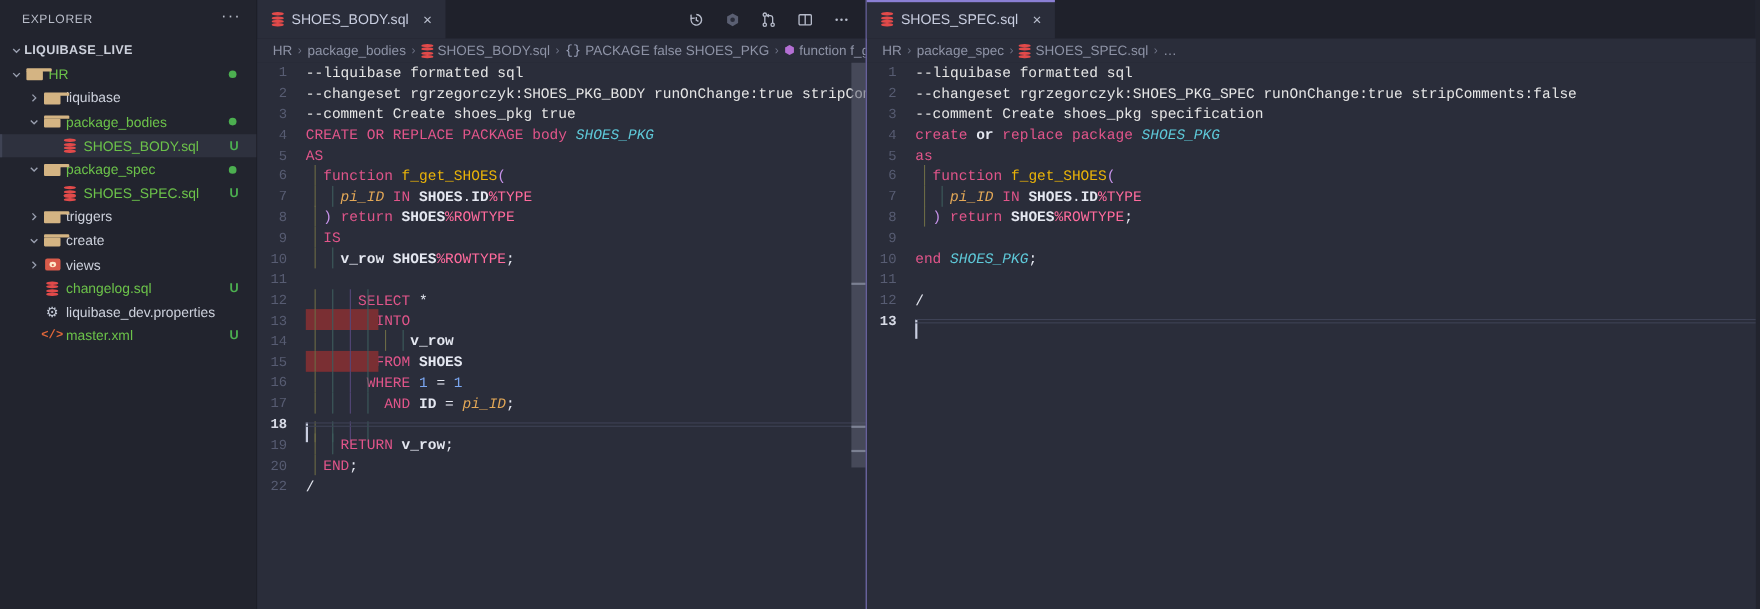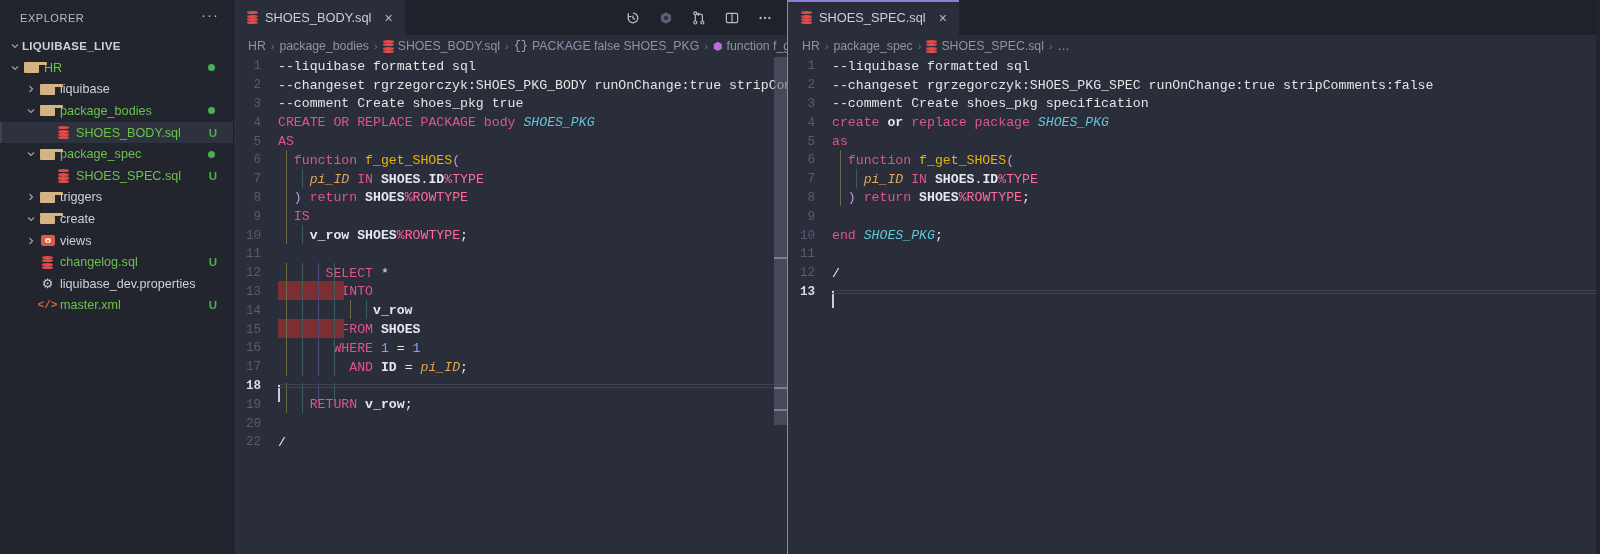--- a/index.html
+++ b/index.html
@@ -449,21 +449,21 @@
           <div class="line"><span class="ln">10</span><span class="code"><span class="guide g1" style="left:8px"></span><span class="guide g2" style="left:24px"></span>    <span class="id">v_row</span> <span class="id">SHOES</span><span class="pct">%ROWTYPE</span><span class="op">;</span></span></div>
           <div class="line"><span class="ln">11</span></div>
           <div class="line"><span class="ln">12</span><span class="code"><span class="guide g1" style="left:8px"></span><span class="guide g2" style="left:24px"></span><span class="guide g3" style="left:40px"></span><span class="guide g2" style="left:56px"></span>      <span class="kw">SELECT</span> <span class="op">*</span></span></div>
           <div class="line"><span class="ln">13</span><span class="code"><span class="errbar" style="left:0px;width:66px"></span><span class="guide g1" style="left:8px"></span><span class="guide g2" style="left:24px"></span><span class="guide g3" style="left:40px"></span><span class="guide g2" style="left:56px"></span>        <span class="kw">INTO</span></span></div>
           <div class="line"><span class="ln">14</span><span class="code"><span class="guide g1" style="left:8px"></span><span class="guide g2" style="left:24px"></span><span class="guide g3" style="left:40px"></span><span class="guide g2" style="left:56px"></span><span class="guide g1" style="left:72px"></span><span class="guide g2" style="left:88px"></span>            <span class="id">v_row</span></span></div>
           <div class="line"><span class="ln">15</span><span class="code"><span class="errbar" style="left:0px;width:66px"></span><span class="guide g1" style="left:8px"></span><span class="guide g2" style="left:24px"></span><span class="guide g3" style="left:40px"></span><span class="guide g2" style="left:56px"></span>        <span class="kw">FROM</span> <span class="id">SHOES</span></span></div>
           <div class="line"><span class="ln">16</span><span class="code"><span class="guide g1" style="left:8px"></span><span class="guide g2" style="left:24px"></span><span class="guide g3" style="left:40px"></span><span class="guide g2" style="left:56px"></span>       <span class="kw">WHERE</span> <span class="num">1</span> <span class="op">=</span> <span class="num">1</span></span></div>
           <div class="line"><span class="ln">17</span><span class="code"><span class="guide g1" style="left:8px"></span><span class="guide g2" style="left:24px"></span><span class="guide g3" style="left:40px"></span><span class="guide g2" style="left:56px"></span>         <span class="kw">AND</span> <span class="id">ID</span> <span class="op">=</span> <span class="pa">pi_ID</span><span class="op">;</span></span></div>
           <div class="line curline"><span class="ln cur">18</span><span class="code"><span class="guide g1" style="left:8px"></span><span class="guide g2" style="left:24px"></span><span class="guide g3" style="left:40px"></span><span class="guide g2" style="left:56px"></span><span class="caret"></span></span></div>
           <div class="line"><span class="ln">19</span><span class="code"><span class="guide g1" style="left:8px"></span><span class="guide g2" style="left:24px"></span>    <span class="kw">RETURN</span> <span class="id">v_row</span><span class="op">;</span></span></div>
-          <div class="line"><span class="ln">20</span></div>
+          <div class="line"><span class="ln">20</span><span class="code"><span class="guide g1" style="left:8px"></span>  <span class="kw">END</span><span class="op">;</span></span></div>
           <div class="line"><span class="ln">22</span><span class="code"><span class="op">/</span></span></div>
         </div>
       <div class="vscroll">
         <div class="vthumb" style="top:0;height:368px"></div>
         <div class="ovmark" style="top:200px"></div>
         <div class="ovmark" style="top:330px"></div>
         <div class="ovmark" style="top:352px"></div>
       </div>
     </div>
 

